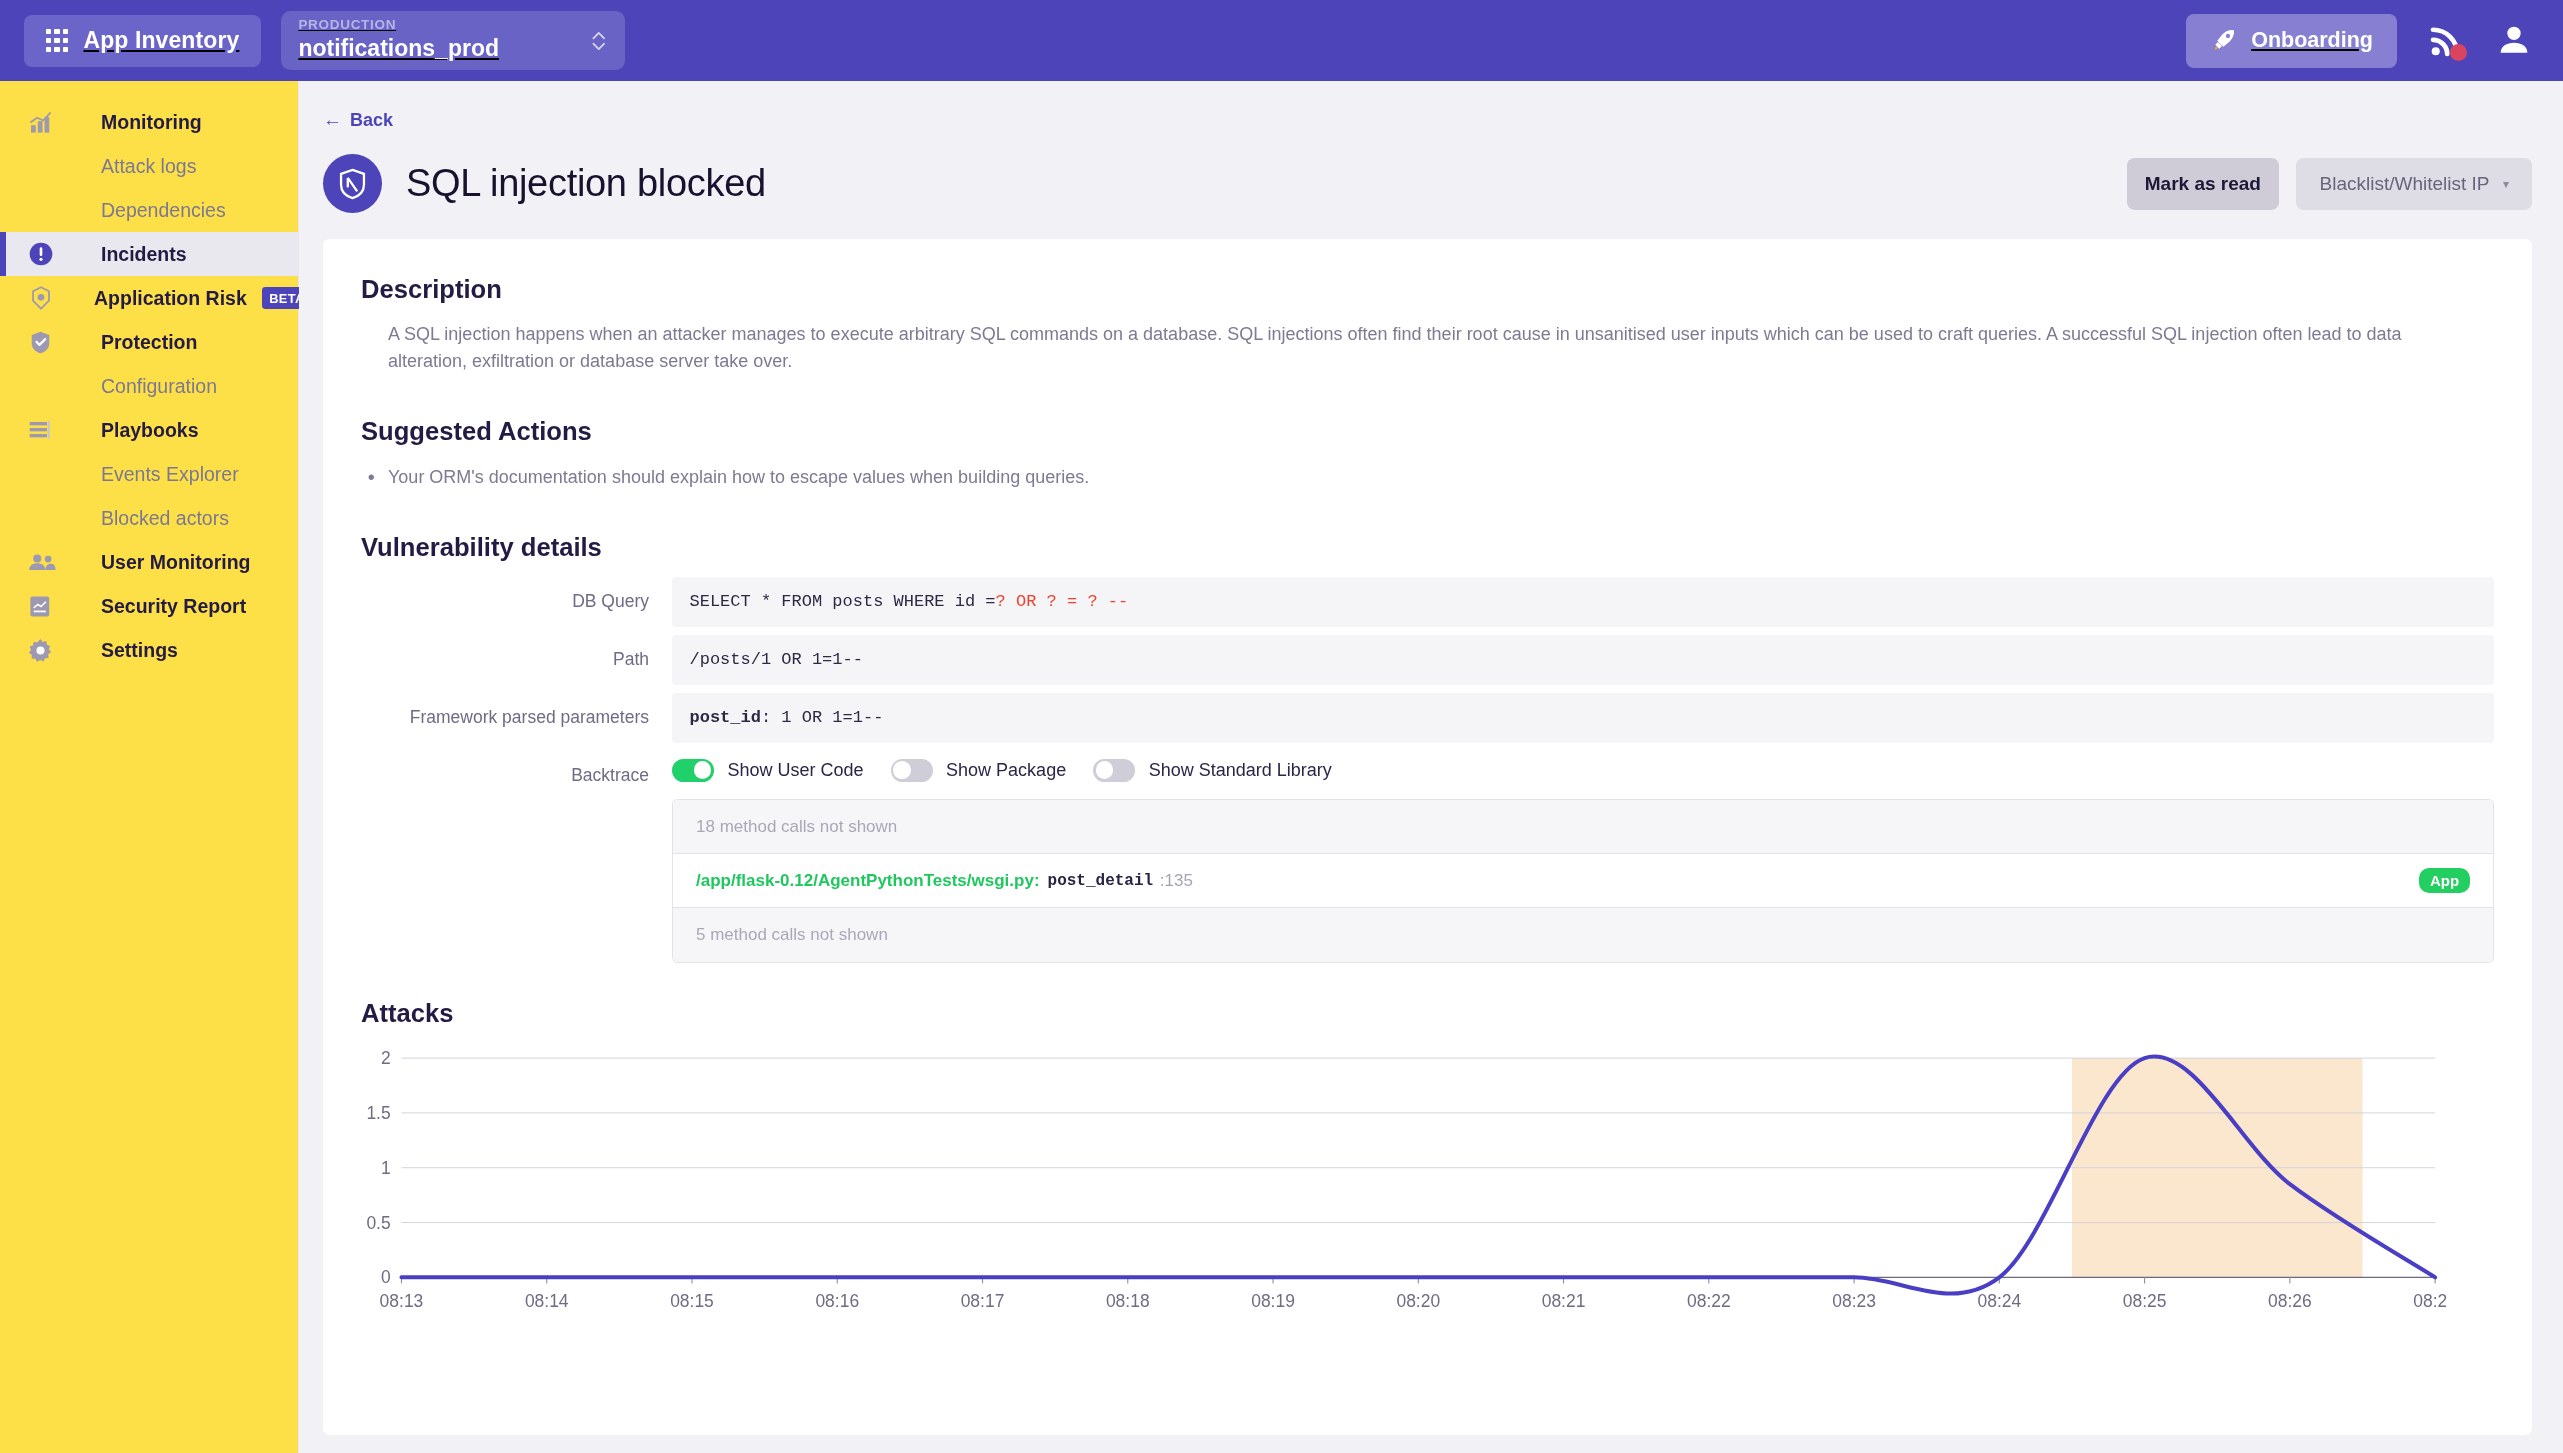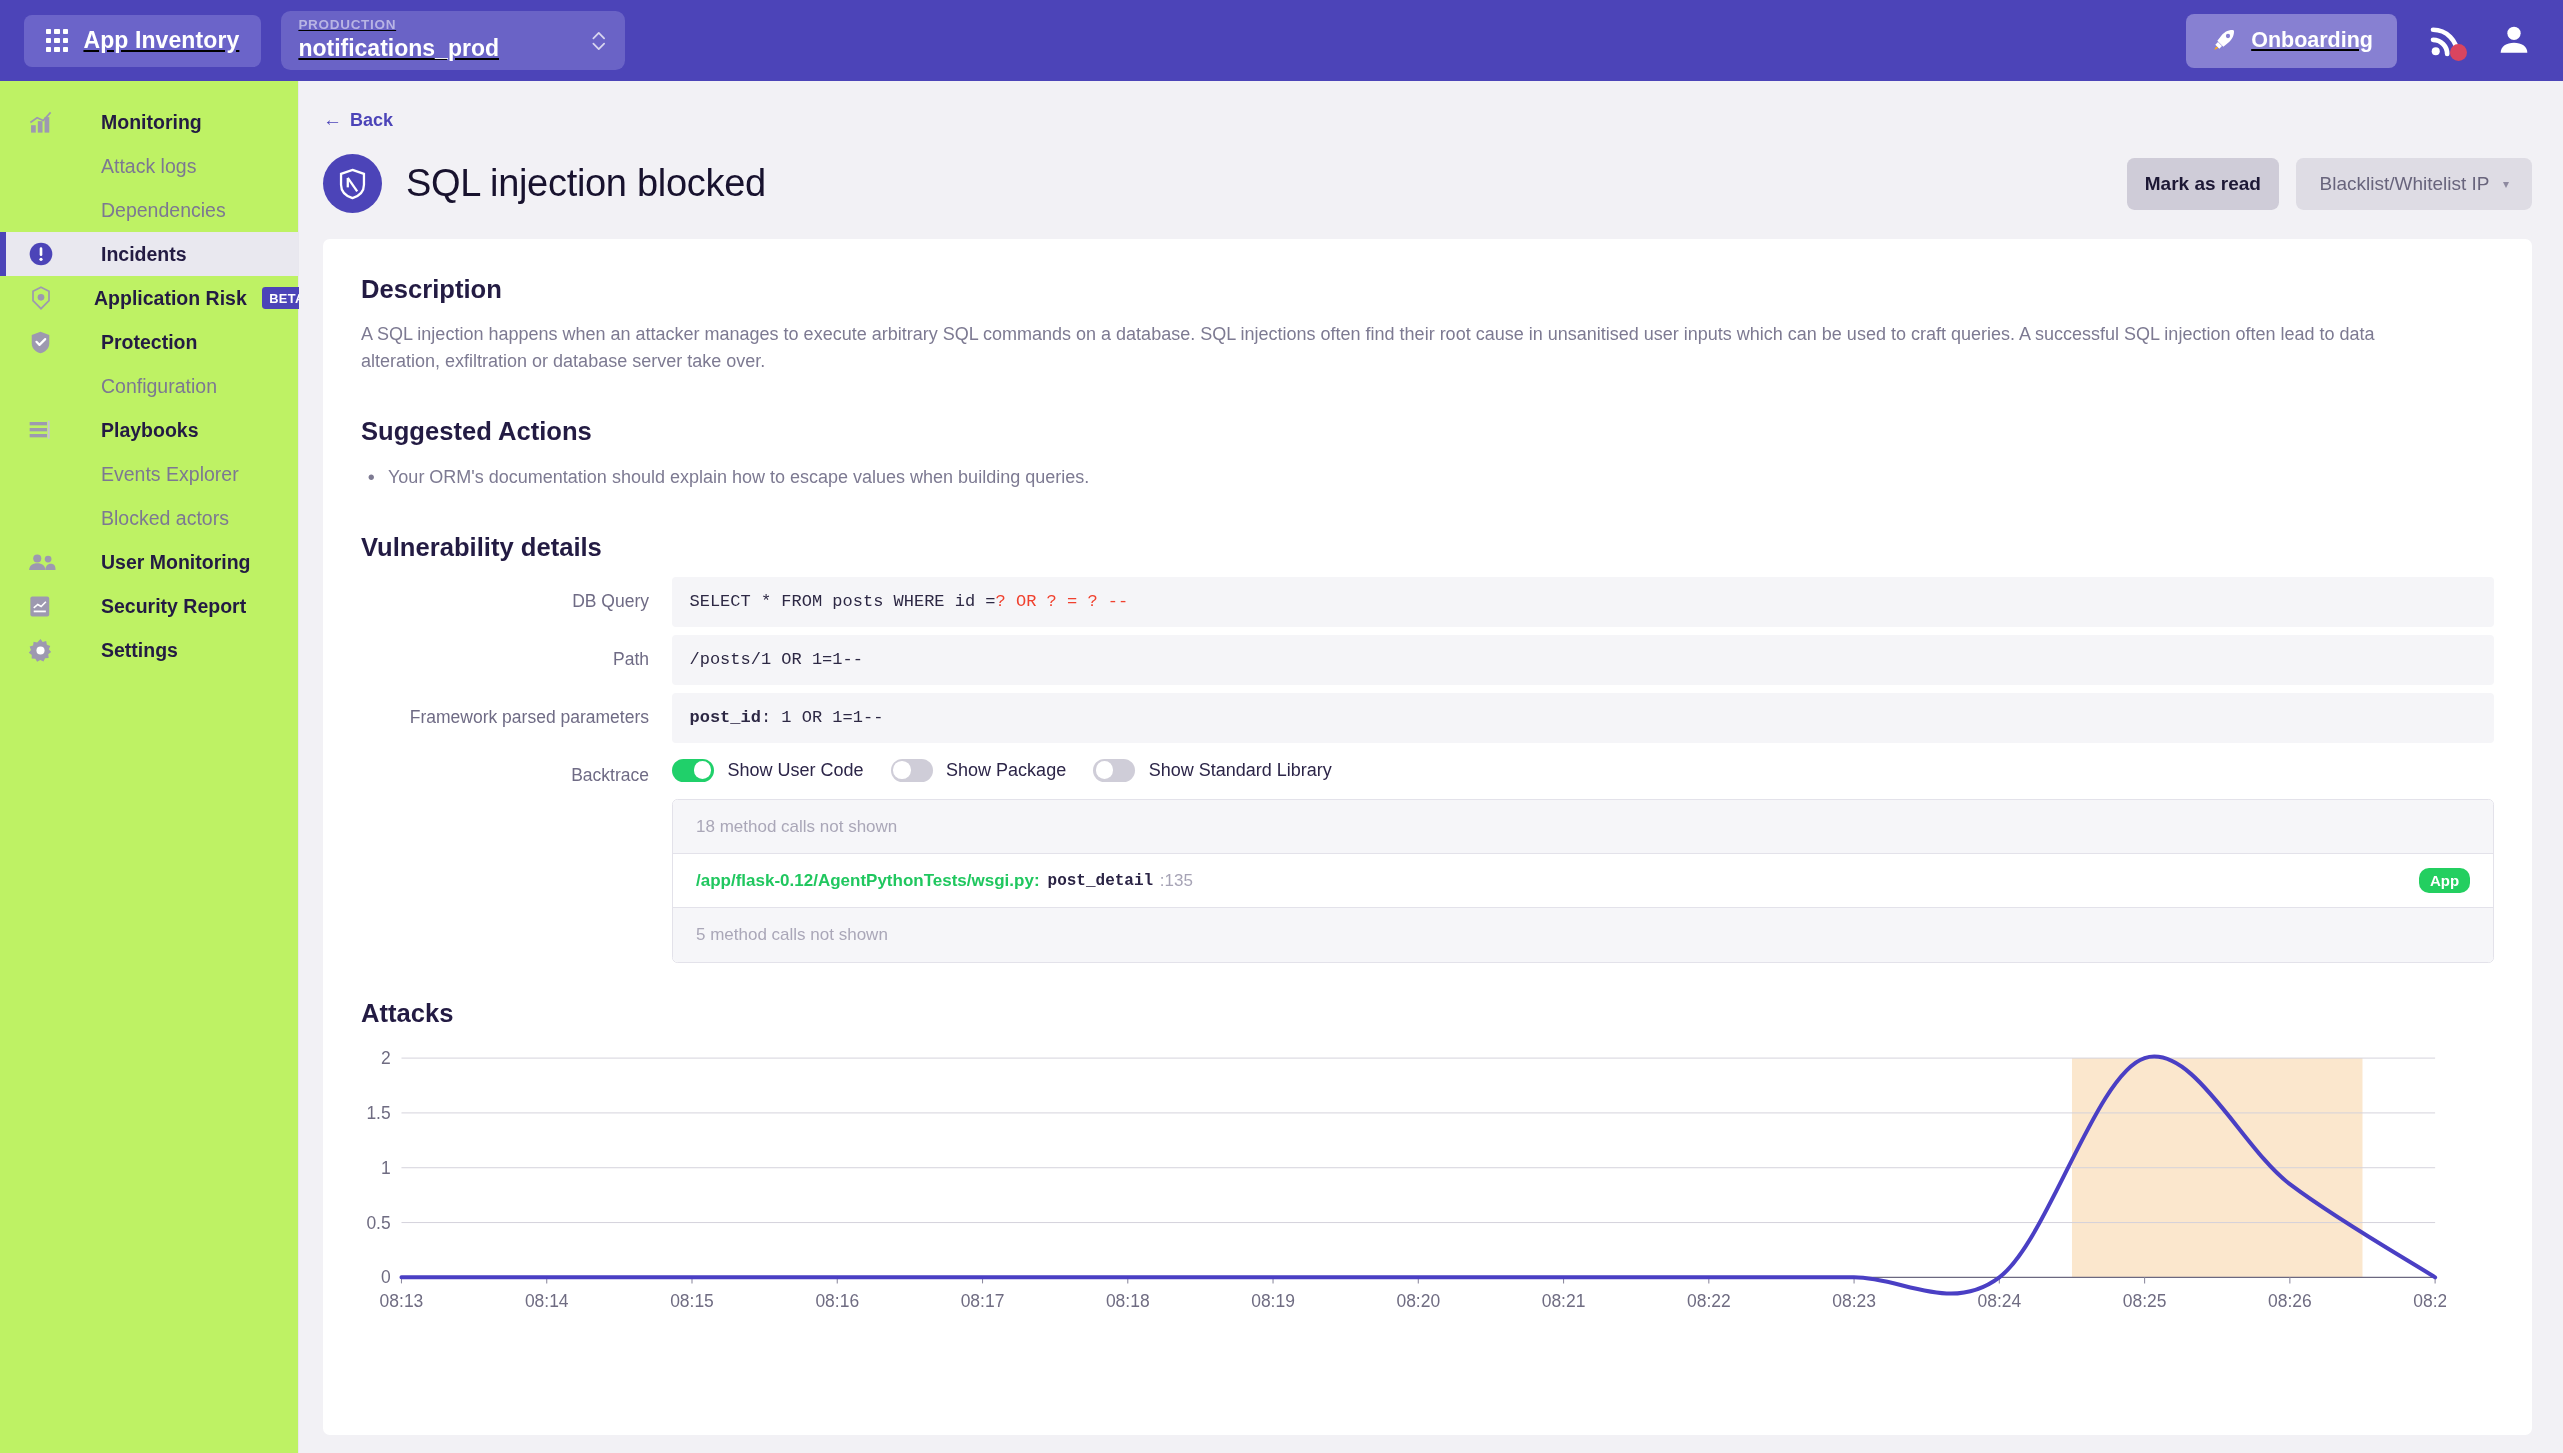--- a/index.html
+++ b/index.html
@@ -55,21 +55,21 @@
   }
   .onboarding-label { color: #fff; font-size: 21.5px; font-weight: 700; margin-left: 13.5px; }
   .rss-wrap { position: relative; margin-left: 30px; width: 39px; height: 39px; cursor: pointer; }
   .rss-dot { position: absolute; right: -1.3px; bottom: -1.3px; width: 17.5px; height: 17.5px; border-radius: 50%; background: #d9455f; }
   .user-icon-wrap { margin-left: 30px; cursor: pointer; }
 
   
   .sidebar {
     position: absolute; top: 81px; left: 0;
     width: 299px; height: 1372px;
-    background: #bef264;
+    background: #fde047;
     border-right: 0.7px solid #e8e7ee;
     padding-top: 19px;
   }
   .nav-item {
     height: 44px; display: flex; align-items: center;
     padding-left: 27px; position: relative; cursor: pointer;
   }
   .nav-item .nav-icon { width: 35px; display: flex; align-items: center; justify-content: flex-start; }
   .nav-item .nav-label {
     margin-left: 39px; font-size: 19.5px; color: #231b43; font-weight: 700; white-space: nowrap;
@@ -134,21 +134,21 @@
     border-radius: 6.7px;
     padding: 36px 38px 27px 38px;
     height: 1196px;
     overflow: hidden;
   }
   .section-title { font-size: 25.6px; font-weight: 700; color: #231b43; }
   .section-title.sp1 { margin-top: 0; }
   .section-title.sp2 { margin-top: 42px; }
   .body-text {
     margin-top: 17.5px; font-size: 18px; line-height: 1.5;
-    color: #7d7a92; max-width: 2081px;
+    color: #7d7a92; max-width: 2081px; margin-left: 27px;
   }
   .sug-list { margin-top: 17.5px; list-style: none; }
   .sug-list li {
     font-size: 18px; color: #7d7a92; line-height: 1.5;
     position: relative; padding-left: 27px; margin-bottom: 15px;
   }
   .sug-list li::before {
     content: "•"; position: absolute; left: 6.7px; top: -1.3px; color: #7d7a92; font-size: 20px;
   }
 

